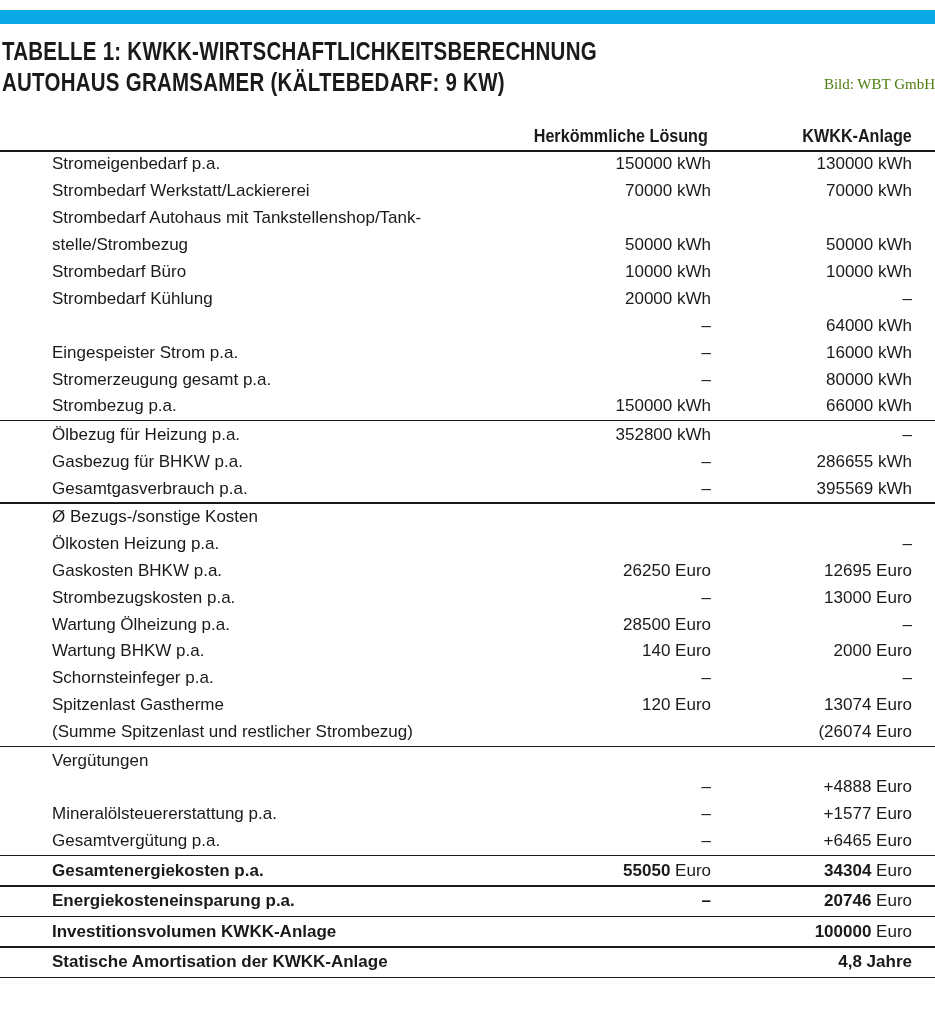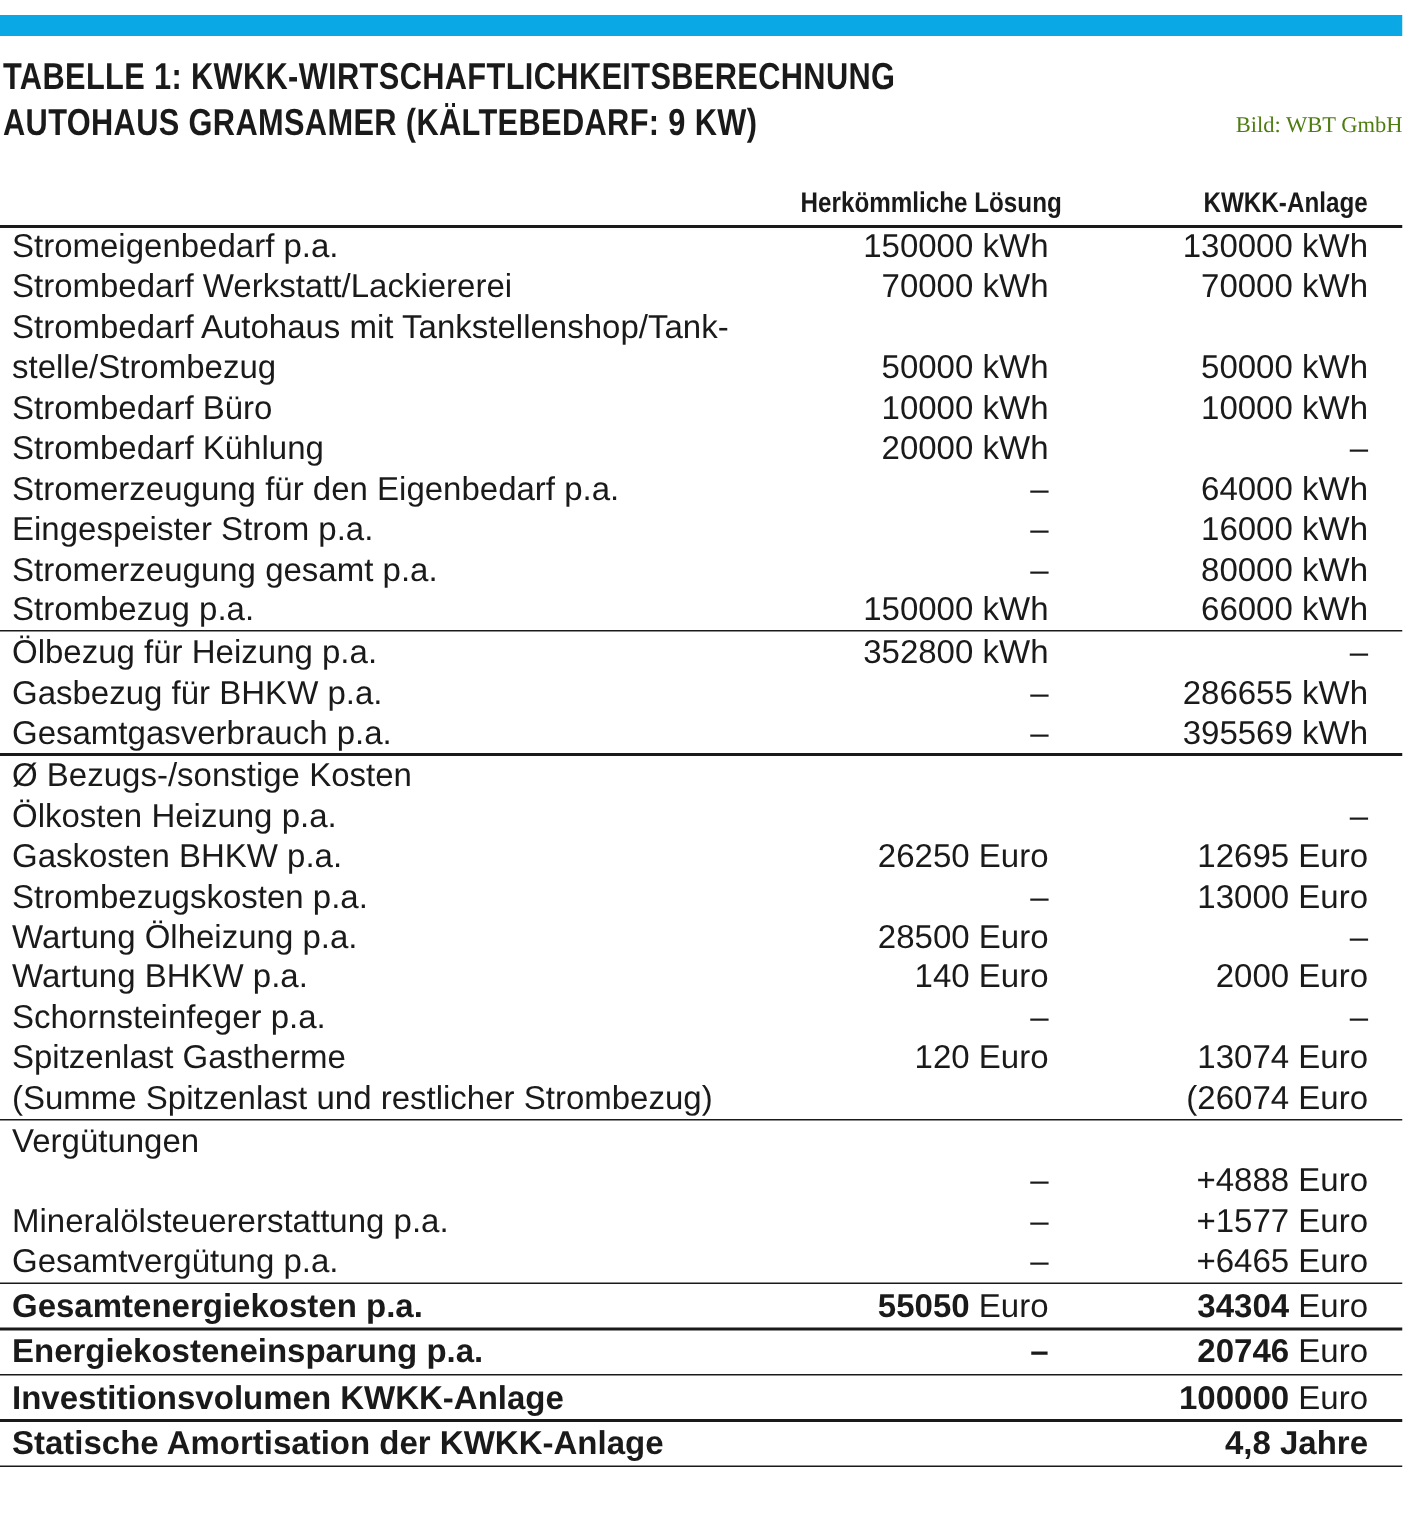--- a/index.html
+++ b/index.html
@@ -21,24 +21,24 @@
   }
   .hdr {
     position: absolute; top: 125px; font-weight: bold; font-size: 19px;
     transform: scaleX(0.85); transform-origin: right top; white-space: nowrap;
   }
   .hdr.h1 { right: 227px; }
   .hdr.h2 { right: 23px; }
   .table-wrap { position: absolute; left: 0; top: 151px; width: 935px; }
   .row {
     position: relative; height: 26.9px; display: flex; align-items: center;
-    font-size: 22px; white-space: nowrap;
+    font-size: 17px; white-space: nowrap; margin-left: 44px;
   }
   .row .label { position: absolute; left: 8px; }
-  .row .c1 { position: absolute; right: 236px; text-align: left; }
+  .row .c1 { position: absolute; right: 224px; text-align: left; }
   .row .c2 { position: absolute; right: 23px; text-align: right; }
   .row.bold .label { font-weight: bold; }
   .b { font-weight: bold; }
   .sep { position: absolute; left: 0; width: 935px; height: 2px; background: #1a1a1a; }
 </style>
 </head>
 <body>
 
 <div class="topbar"></div>
 
@@ -77,21 +77,20 @@
       <span class="label">Strombedarf Büro</span>
       <span class="c1">10000 kWh</span>
       <span class="c2">10000 kWh</span>
     </div>
     <div class="row">
       <span class="label">Strombedarf Kühlung</span>
       <span class="c1">20000 kWh</span>
       <span class="c2">–</span>
     </div>
     <div class="row">
-      <span class="label">Stromerzeugung für den Eigenbedarf p.a.</span>
       <span class="c1">–</span>
       <span class="c2">64000 kWh</span>
     </div>
     <div class="row">
       <span class="label">Eingespeister Strom p.a.</span>
       <span class="c1">–</span>
       <span class="c2">16000 kWh</span>
     </div>
     <div class="row">
       <span class="label">Stromerzeugung gesamt p.a.</span>

